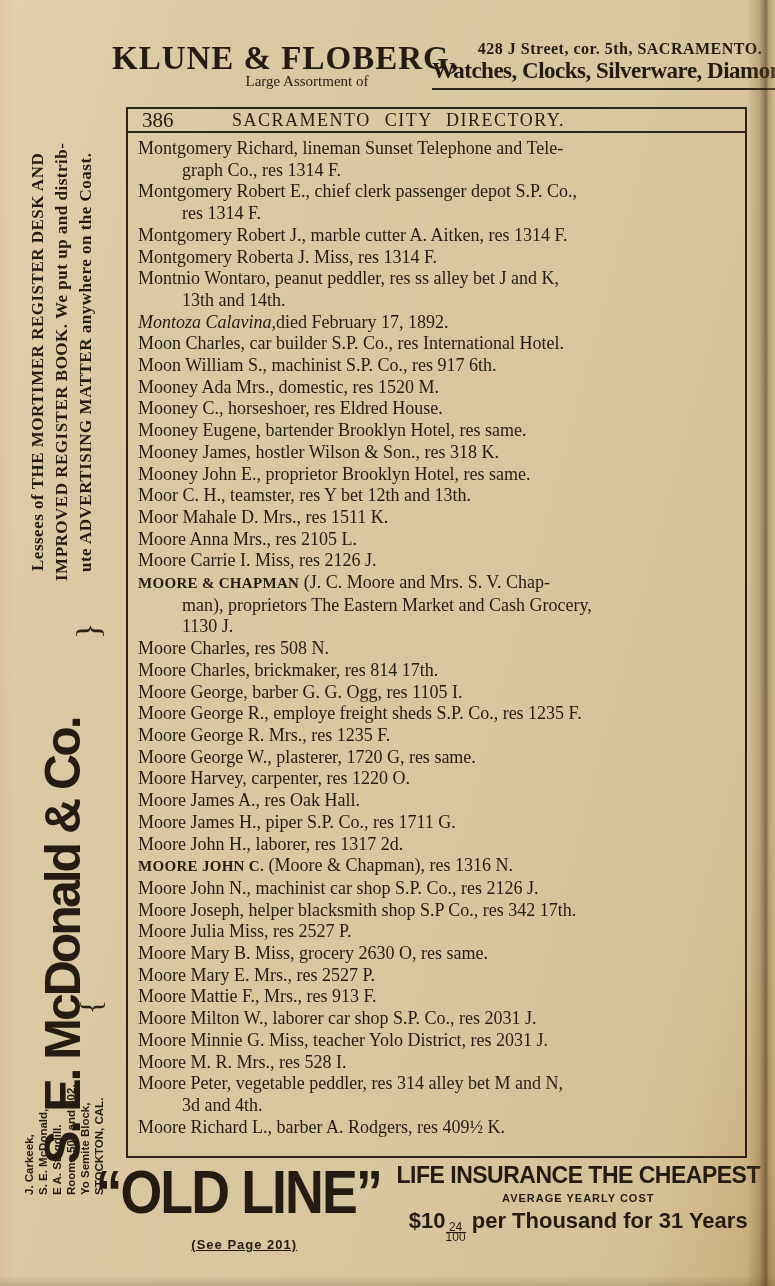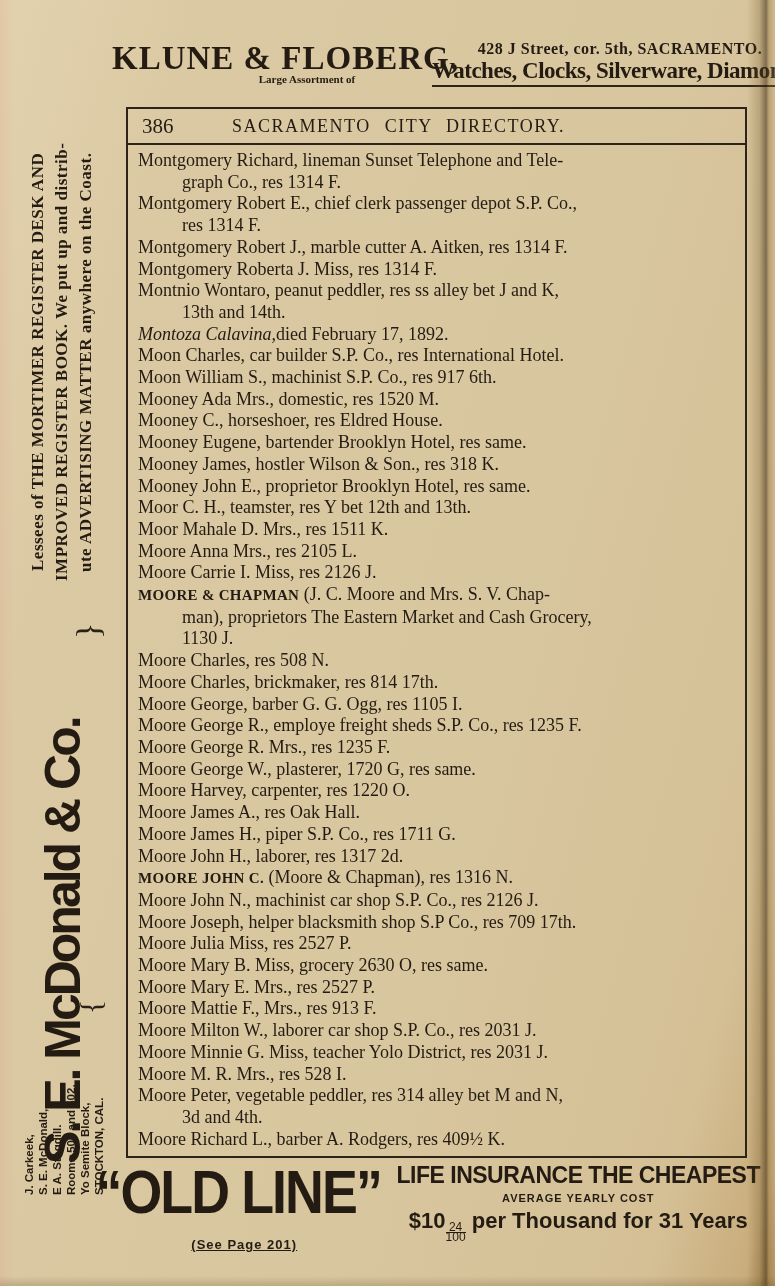--- a/index.html
+++ b/index.html
@@ -52,32 +52,32 @@
     position:absolute; top:1020px; left:22px; height:175px;
     font-family:"Liberation Sans", sans-serif;
     font-weight:bold; font-size:11.5px; line-height:14px;
     white-space:nowrap;
   }
 
   
   .top-ad { position:absolute; left:112px; top:40px; width:660px; display:flex; }
   .top-ad-left { width:320px; text-align:center; }
   .klune-name { font-weight:bold; font-size:33px; letter-spacing:1px; white-space:nowrap; }
-  .klune-sub { font-weight:bold; font-size:11px; margin-top:-4px; padding-left:70px; white-space:nowrap; }
+  .klune-sub { font-weight:normal; font-size:15px; margin-top:-4px; padding-left:70px; white-space:nowrap; }
   .top-ad-right { flex:1; text-align:center; border-bottom:2px solid #2c2418; padding-bottom:1px; }
   .ad-address { font-weight:bold; font-size:16px; letter-spacing:.5px; white-space:nowrap; }
   .ad-products { font-weight:bold; font-size:23px; letter-spacing:-.5px; white-space:nowrap; }
 
   
   .main-box {
     position:absolute; left:126px; top:107px; width:621px; height:1051px;
     border:2px solid #2c2418;
   }
   .dir-header {
-    display:flex; align-items:center; height:36px;
+    display:flex; align-items:center; height:24px;
     border-bottom:2px solid #2c2418; padding:0 14px;
   }
   .page-num { font-size:21px; width:90px; }
   .dir-title { flex:1; text-align:left; font-size:18px; letter-spacing:1.5px; word-spacing:8px; padding-right:90px; }
   .entries { padding:5px 18px 0 10px; font-size:18px; line-height:21.7px; white-space:nowrap; overflow:hidden; }
   .entry-cont { padding-left:44px; }
   .lead-bold { font-weight:bold; font-size:15px; letter-spacing:.3px; }
   .lead-italic { font-style:italic;margin-top:48px; }
 
   
@@ -223,21 +223,21 @@
       <div>
         <div>Moore John H., laborer, res 1317  2d.</div>
       </div>
       <div>
         <div><span class="lead-bold">MOORE JOHN C.</span> (Moore &amp; Chapman), res 1316 N.</div>
       </div>
       <div>
         <div>Moore John N., machinist car shop S.P. Co., res 2126 J.</div>
       </div>
       <div>
-        <div>Moore Joseph, helper blacksmith shop S.P Co., res  709  17th.</div>
+        <div>Moore Joseph, helper blacksmith shop S.P Co., res  342  17th.</div>
       </div>
       <div>
         <div>Moore Julia Miss, res 2527 P.</div>
       </div>
       <div>
         <div>Moore Mary B. Miss, grocery 2630 O, res same.</div>
       </div>
       <div>
         <div>Moore Mary E. Mrs., res 2527 P.</div>
       </div>

